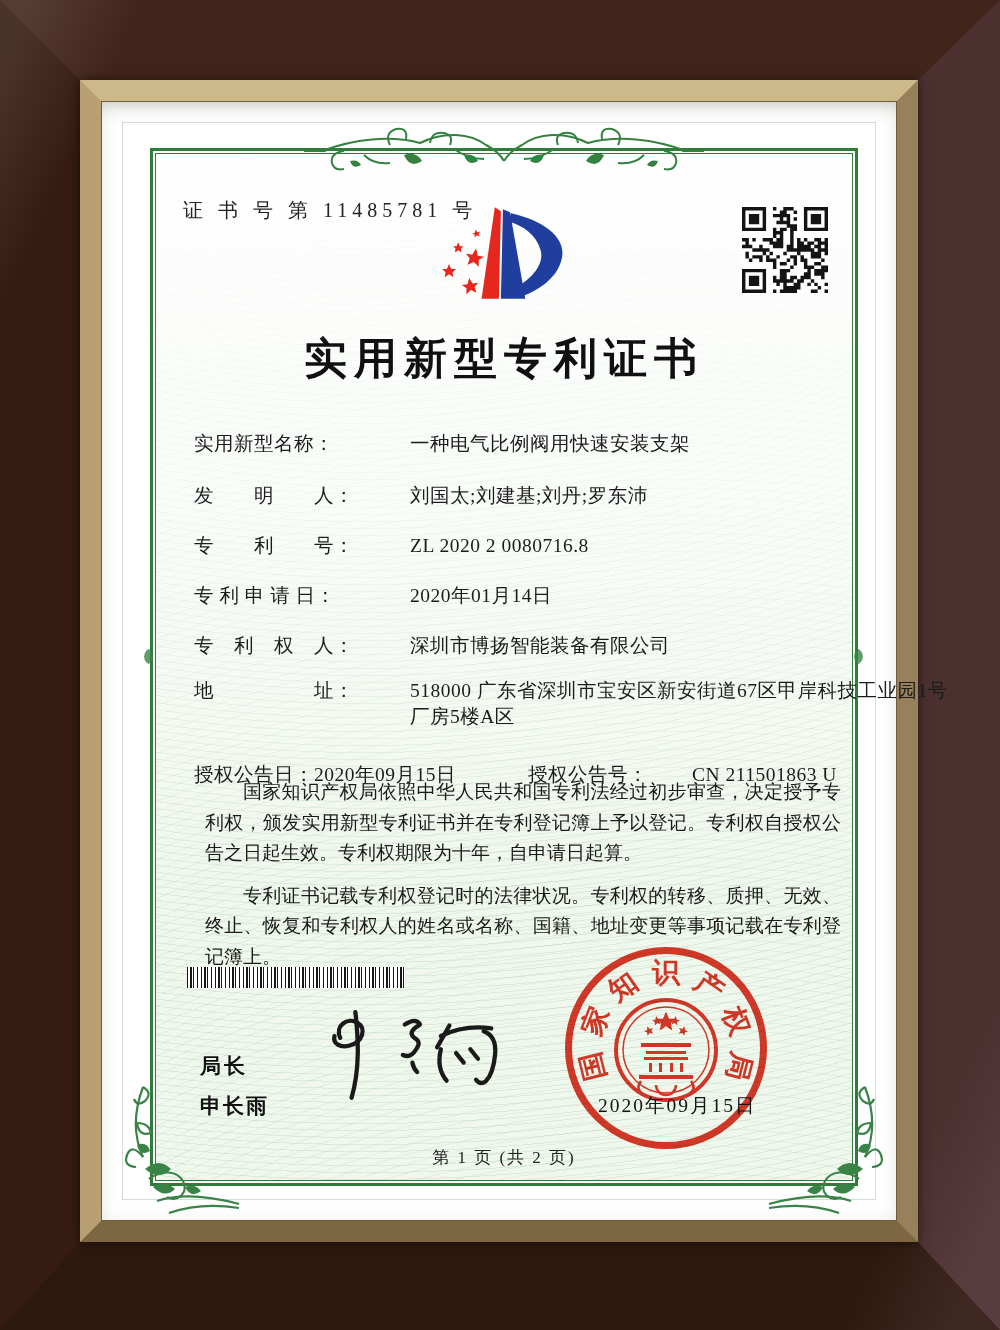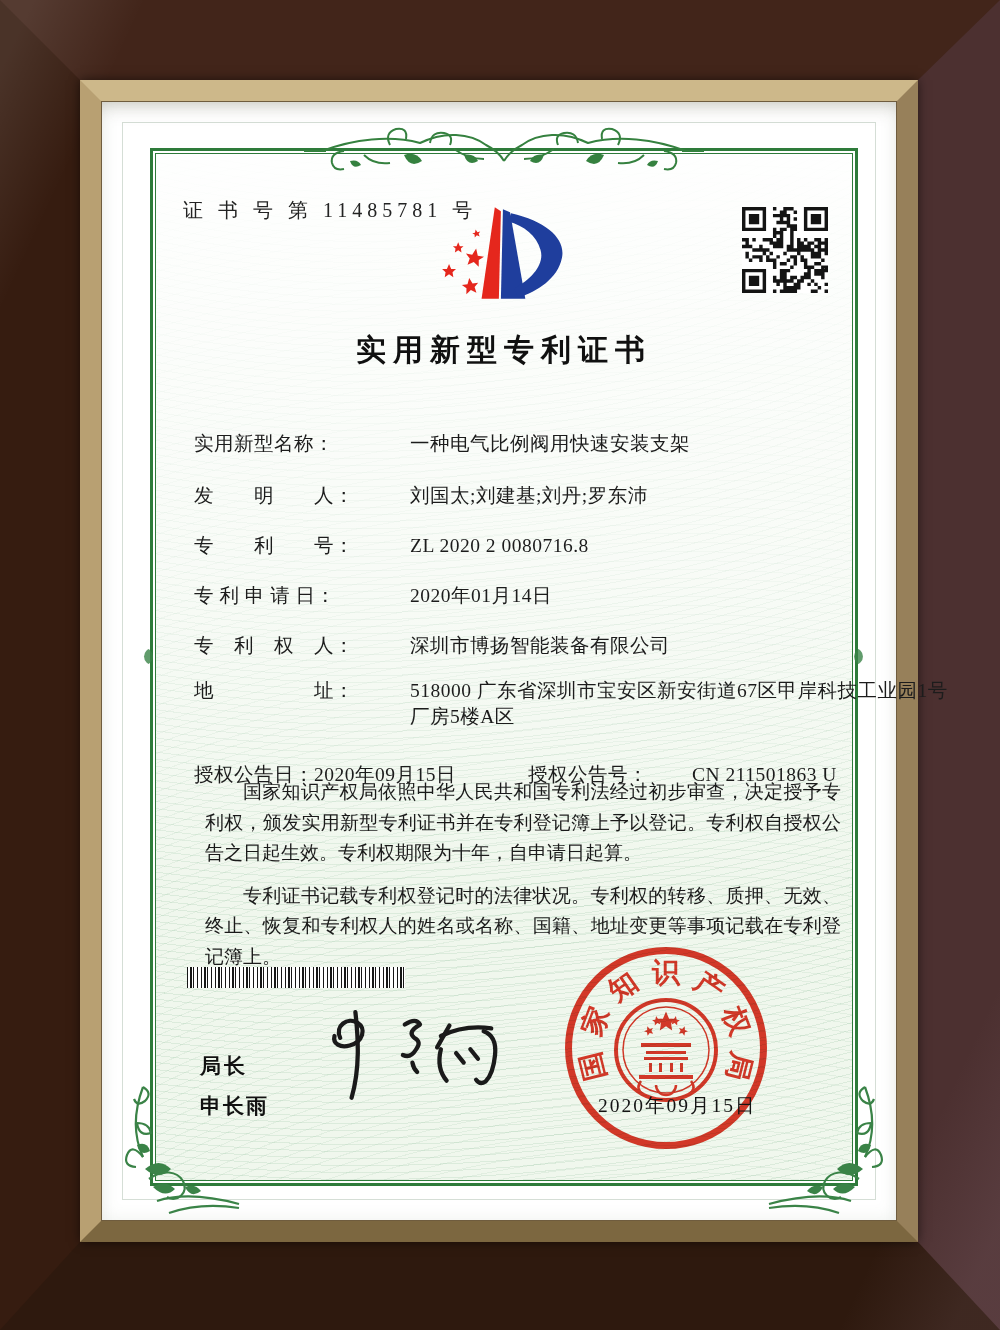--- a/index.html
+++ b/index.html
@@ -48,21 +48,21 @@
       linear-gradient(rgba(255,255,255,.96), rgba(255,255,255,.55) 40%, rgba(255,255,255,0) 72%),
       repeating-radial-gradient(circle at 30% -900px, rgba(125,180,140,.18) 0 1px, rgba(0,0,0,0) 1px 7px),
       repeating-radial-gradient(circle at 75% 2000px, rgba(125,180,140,.13) 0 1px, rgba(0,0,0,0) 1px 9px);
   }
   
   .certno{position:absolute;left:82px;top:96px;font-size:20px;letter-spacing:5px;color:#232323;}
   .logo{position:absolute;left:334px;top:90px;width:144px;height:122px;}
   .qr{position:absolute;left:641px;top:106px;width:86px;height:86px;}
   .title{
     position:absolute;left:49px;top:229px;width:708px;text-align:center;
-    font-size:30px;font-weight:600;letter-spacing:7px;color:#101010;
+    font-size:43px;font-weight:600;letter-spacing:7px;color:#101010;
   }
   .row{position:absolute;left:93px;display:flex;font-size:19.5px;color:#1c1c1c;line-height:26px;}
   .row .lab{white-space:nowrap;letter-spacing:.5px;width:216px;flex:none;}
   .row .val{width:548px;letter-spacing:.5px;}
   .r1{top:330px}.r2{top:382px}.r3{top:432px}.r4{top:482px}.r5{top:532px}.r6{top:577px}
   .rg{top:661px}
   .rg .lab{width:auto;}
   .rg .val{width:auto;}
   .rg .pair2{margin-left:72px;display:flex;gap:44px;}
   .paras{
@@ -295,13 +295,14 @@
       </g>
       <g fill="none" stroke="#dd2b1a" stroke-width="2.5">
         <path d="M45,90 a10,10 0 0 0 20,0"></path>
         <path d="M30,86 q-6,8 2,13"></path>
         <path d="M80,86 q6,8 -2,13"></path>
       </g>
     </svg>
   </div>
   <div class="seal-date">2020年09月15日</div>
 
+  <div class="footer">第 1 页 (共 2 页)</div>
 </div>
 
 </body></html>

